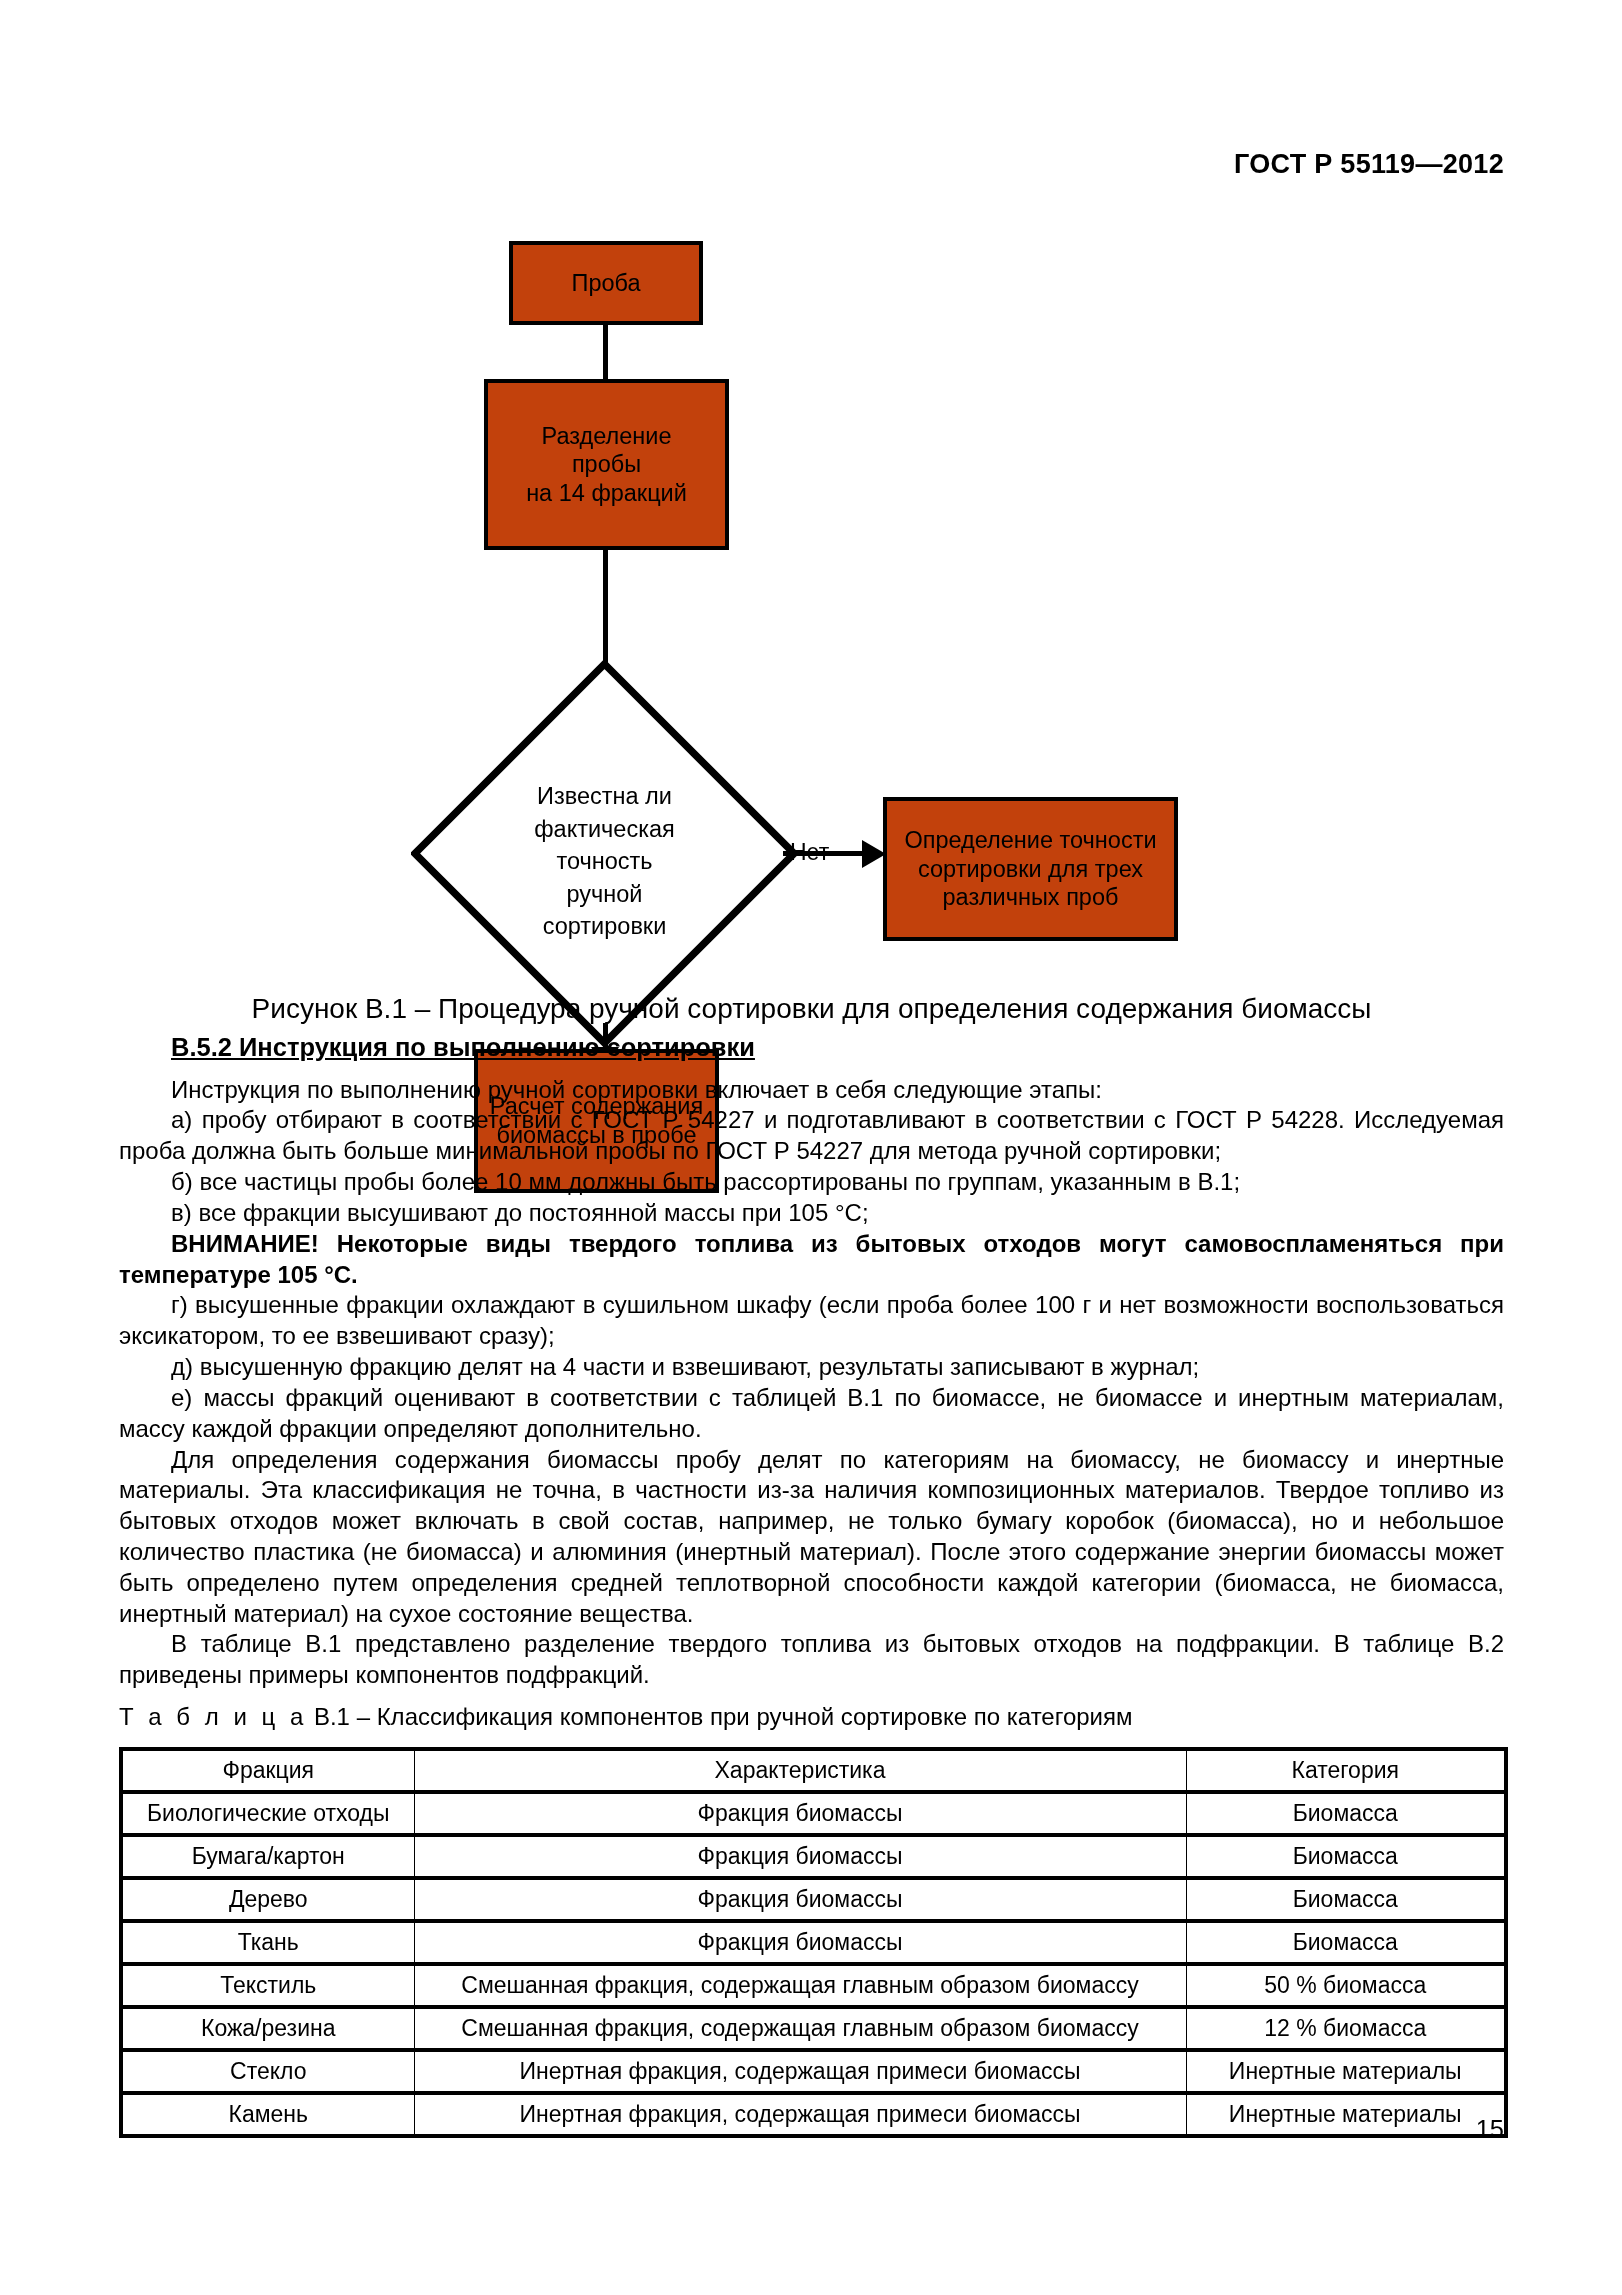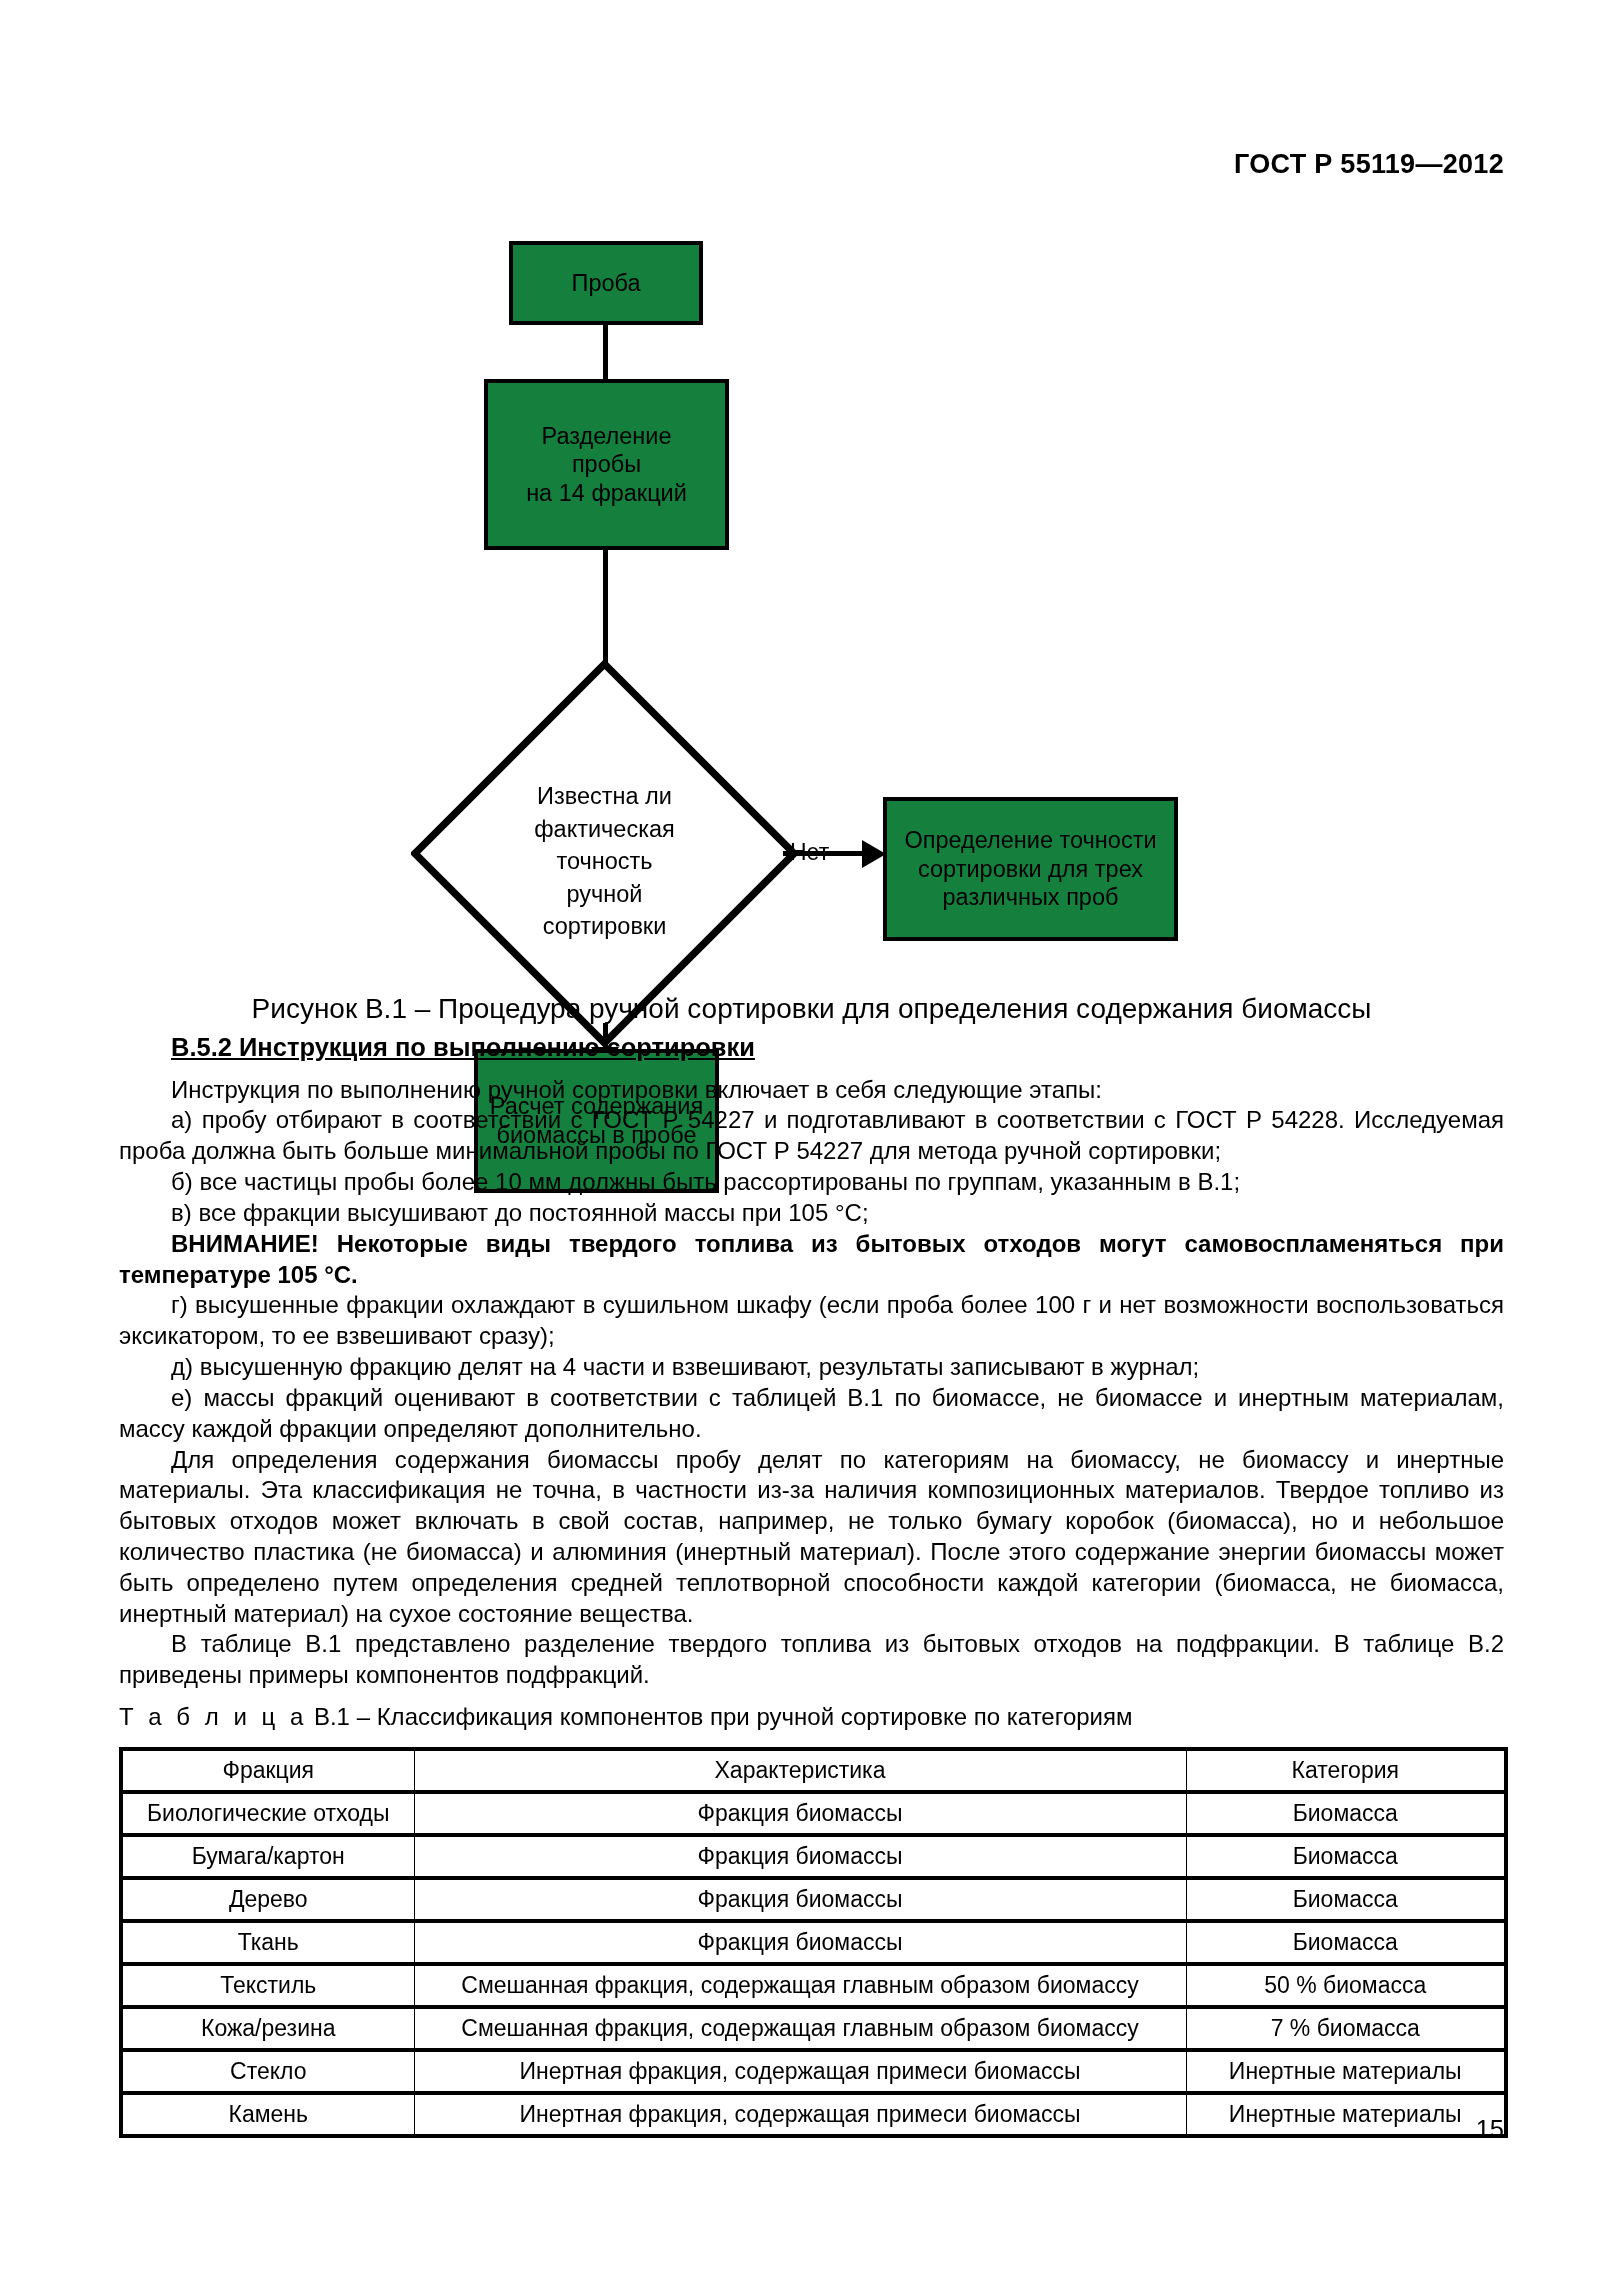--- a/index.html
+++ b/index.html
@@ -36,21 +36,21 @@
   .flowchart {
     position: absolute;
     left: 0px;
     top: 221px;
     width: 1623px;
     height: 777px;
   }
   .fc-box {
     position: absolute;
     border: 4.7px solid #000;
-    background: #15803d;
+    background: #c2410c;
     display: flex;
     align-items: center;
     justify-content: center;
     text-align: center;
     font-size: 23.5px;
     line-height: 1.22;
     font-family: "Liberation Sans", sans-serif;
   }
   .fc-box .inner { padding: 0 6.7px; }
 
@@ -288,21 +288,21 @@
           <td>Биомасса</td>
         </tr>
         <tr>
           <td>Текстиль</td>
           <td>Смешанная фракция, содержащая главным образом биомассу</td>
           <td>50 % биомасса</td>
         </tr>
         <tr>
           <td>Кожа/резина</td>
           <td>Смешанная фракция, содержащая главным образом биомассу</td>
-          <td>7 % биомасса</td>
+          <td>12 % биомасса</td>
         </tr>
         <tr>
           <td>Стекло</td>
           <td>Инертная фракция, содержащая примеси биомассы</td>
           <td>Инертные материалы</td>
         </tr>
         <tr>
           <td>Камень</td>
           <td>Инертная фракция, содержащая примеси биомассы</td>
           <td>Инертные материалы</td>

